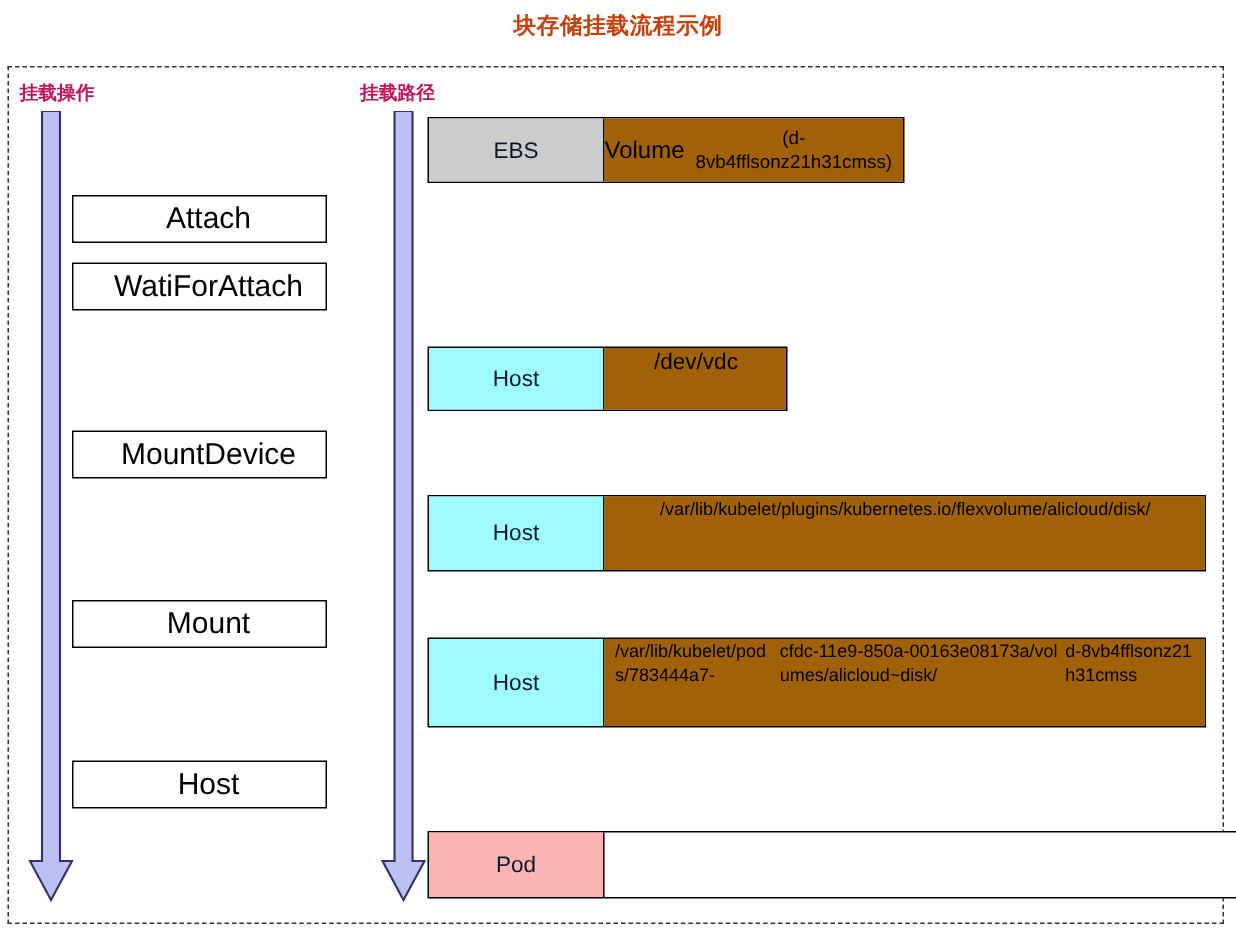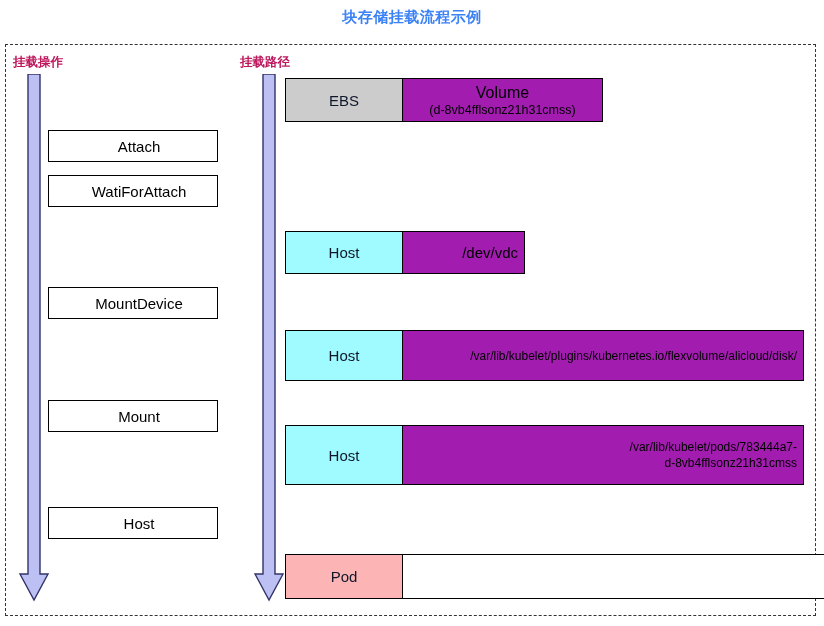--- a/index.html
+++ b/index.html
@@ -19,21 +19,21 @@
   
   #diagram-title {
     position: absolute;
     left: 0;
     top: 8px;
     width: 824px;
     text-align: center;
     font-size: 15px;
     font-weight: bold;
     letter-spacing: 0.5px;
-    color: #3b82f6;
+    color: #c2410c;
   }
 
   
   #diagram-frame {
     position: absolute;
     left: 5px;
     top: 44px;
     width: 811px;
     height: 572px;
     border: 1px dashed #333333;
@@ -65,21 +65,21 @@
     position: absolute;
     left: 48px;
     width: 170px;
     height: 32px;
     box-sizing: border-box;
     background: #ffffff;
     border: 1.6px solid #000000;
     display: flex;
     align-items: center;
     justify-content: center;
-    font-size: 15px;
+    font-size: 20px;
     color: #000000;
     padding-left: 12px;
   }
 
   
   .path-row {
     position: absolute;
     left: 285px;
     box-sizing: border-box;
     display: flex;
@@ -94,30 +94,30 @@
     display: flex;
     align-items: center;
     justify-content: center;
     font-size: 15px;
     color: #0f172a;
   }
   .path-value {
     flex: 1 1 auto;
     box-sizing: border-box;
     display: flex;
-    flex-direction: column;
+    flex-direction: row;
     justify-content: center;
-    background: #a21caf;
+    background: #a16207;
   }
   .path-value.center {
     align-items: center;
     text-align: center;
   }
   .path-value.left {
-    align-items: flex-end;
+    align-items: flex-start;
     text-align: left;
     padding-left: 7px;
     padding-right: 6px;
   }
 
   .val-main   { font-size: 16px; line-height: 19px; }
   .val-sub    { font-size: 12.5px; line-height: 16px; }
   .val-plain  { font-size: 15px; line-height: 19px; }
   .val-path   { font-size: 12px; line-height: 16px; word-break: break-all; }
 
@@ -188,19 +188,20 @@
   <div class="path-label fill-cyan">Host</div>
   <div class="path-value left">
     <div class="val-path">/var/lib/kubelet/plugins/kubernetes.io/flexvolume/alicloud/disk/</div>
   </div>
 </div>
 
 <div class="path-row" style="top:425px; width:519px; height:60px">
   <div class="path-label fill-cyan">Host</div>
   <div class="path-value left">
     <div class="val-path">/var/lib/kubelet/pods/783444a7-</div>
+    <div class="val-path">cfdc-11e9-850a-00163e08173a/volumes/alicloud~disk/</div>
     <div class="val-path">d-8vb4fflsonz21h31cmss</div>
   </div>
 </div>
 
 <div class="path-row" style="top:554px; width:597px; height:45px">
   <div class="path-label fill-pink">Pod</div>
 </div>
 
 </body></html>

